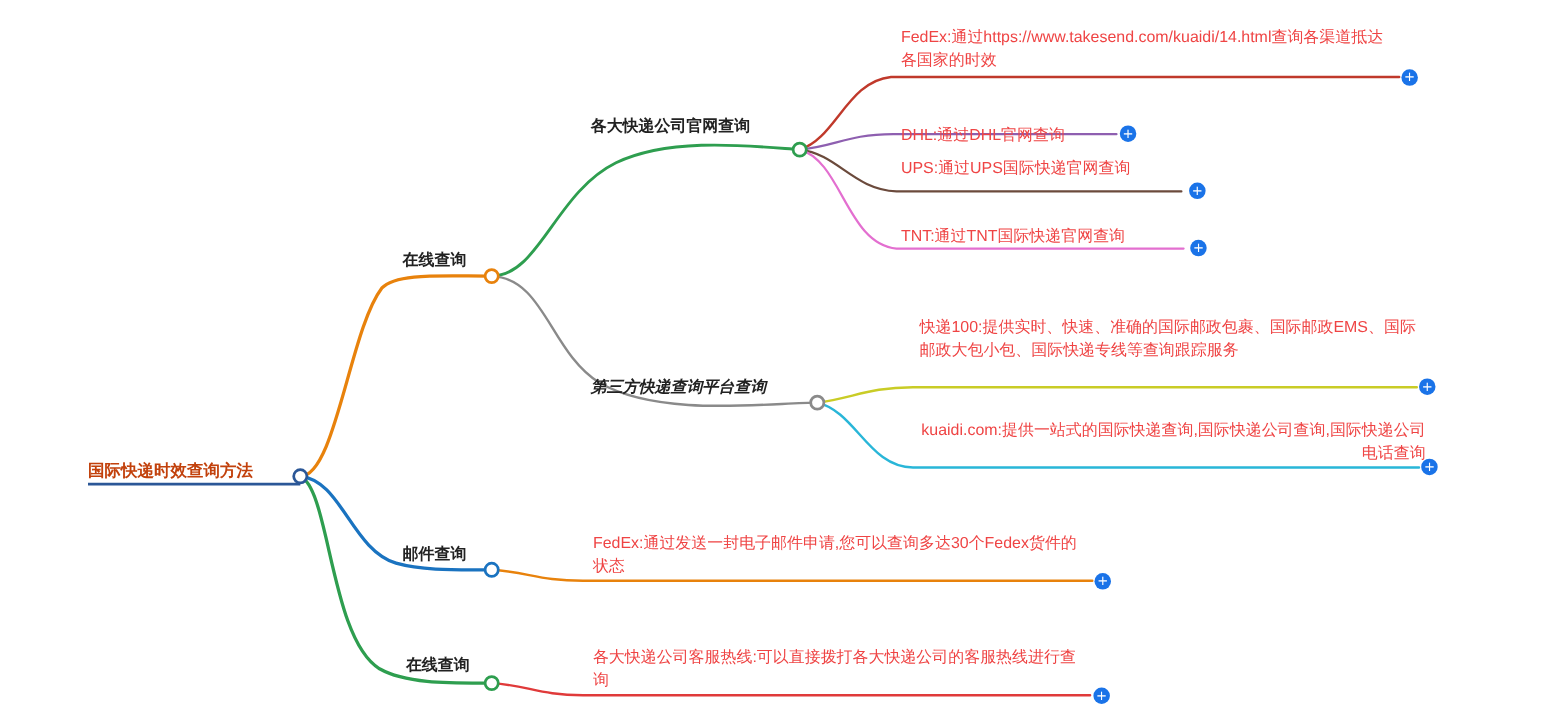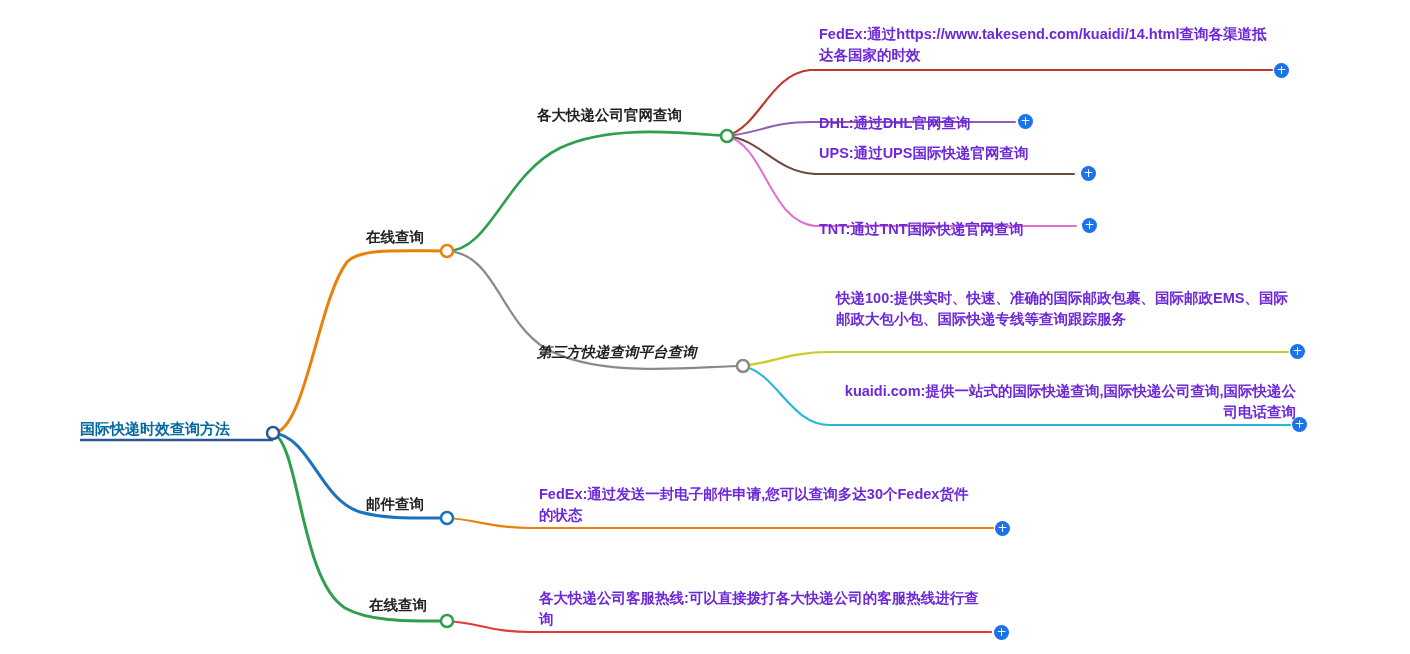--- a/index.html
+++ b/index.html
@@ -24,31 +24,31 @@
   .node-label {
     position: absolute;
     font-family: "Liberation Sans", sans-serif;
     color: #222222;
     white-space: pre-wrap;
     line-height: 1.45;
   }
   .root-label {
     font-weight: bold;
     font-size: 15px;
-    color: #0369a1;
+    color: #c2410c;
   }
   .branch-label {
     font-weight: bold;
     font-size: 14.5px;
     color: #222222;
   }
   .leaf-label {
     font-size: 14.5px;
-    color: #6d28d9;
-    font-weight: bold;
+    color: #ef4444;
+    font-weight: normal;
   }
   .plus-btn {
     position: absolute;
     width: 15px;
     height: 15px;
     border-radius: 50%;
     background: #1a73e8;
     color: #ffffff;
     font-size: 12px;
     line-height: 15px;
@@ -110,21 +110,21 @@
 
 <div class="node-label leaf-label" style="left:819px; top:24px; width:450px;">FedEx:通过https://www.takesend.com/kuaidi/14.html查询各渠道抵达各国家的时效</div>
 <div class="plus-btn" style="left:1274px; top:63px;">+</div>
 
 <div class="node-label leaf-label" style="left:819px; top:101px; width:280px;margin-top:12px;">DHL:通过DHL官网查询</div>
 <div class="plus-btn" style="left:1018px; top:114px;">+</div>
 
 <div class="node-label leaf-label" style="left:819px; top:143px; width:310px;">UPS:通过UPS国际快递官网查询</div>
 <div class="plus-btn" style="left:1081px; top:166px;">+</div>
 
-<div class="node-label leaf-label" style="left:819px; top:219px; width:310px;">TNT:通过TNT国际快递官网查询</div>
+<div class="node-label leaf-label" style="left:819px; top:205px; width:310px;">TNT:通过TNT国际快递官网查询</div>
 <div class="plus-btn" style="left:1082px; top:218px;">+</div>
 
 <div class="node-label leaf-label" style="left:836px; top:288px; width:460px;">快递100:提供实时、快速、准确的国际邮政包裹、国际邮政EMS、国际邮政大包小包、国际快递专线等查询跟踪服务</div>
 <div class="plus-btn" style="left:1290px; top:344px;">+</div>
 
 <div class="node-label leaf-label" style="left:836px; top:381px; width:460px;text-align:right;">kuaidi.com:提供一站式的国际快递查询,国际快递公司查询,国际快递公司电话查询</div>
 <div class="plus-btn" style="left:1292px; top:417px;">+</div>
 
 <div class="node-label leaf-label" style="left:539px; top:484px; width:440px;">FedEx:通过发送一封电子邮件申请,您可以查询多达30个Fedex货件的状态</div>
 <div class="plus-btn" style="left:995px; top:521px;">+</div>

